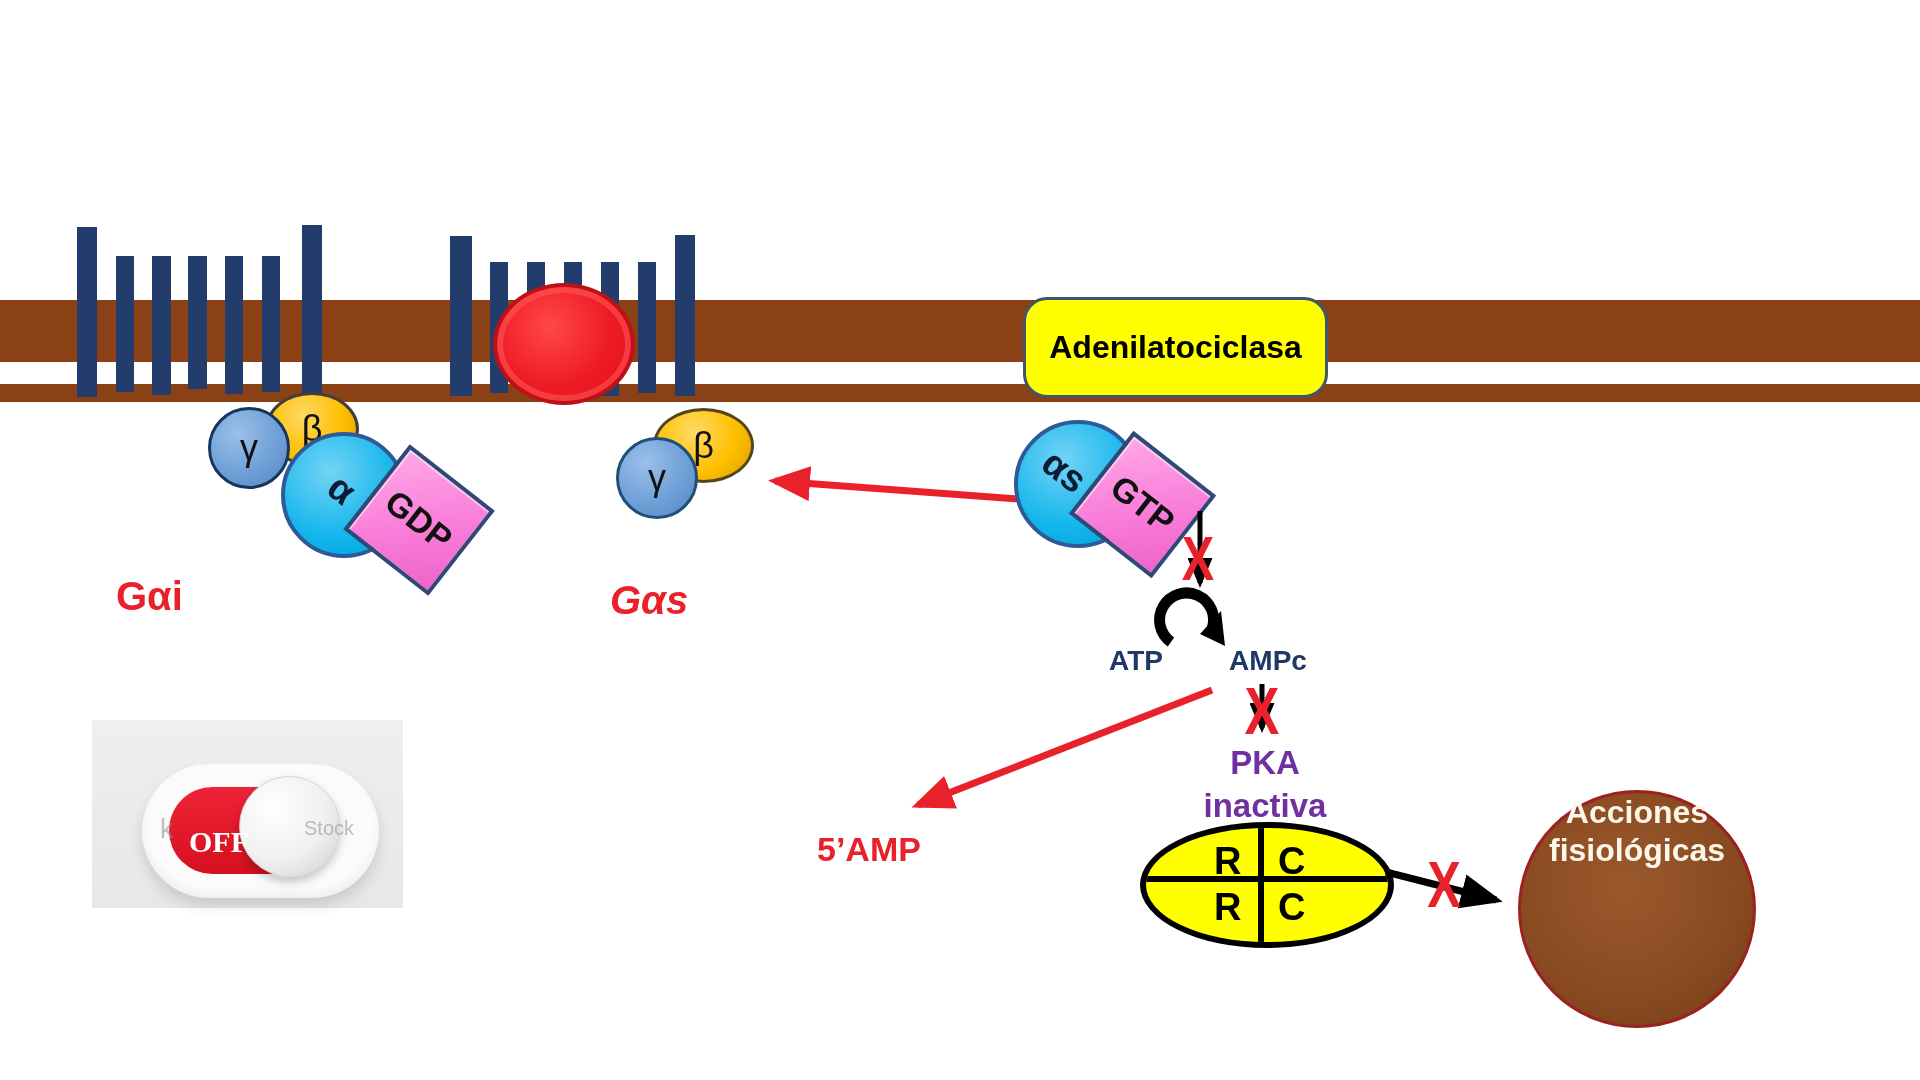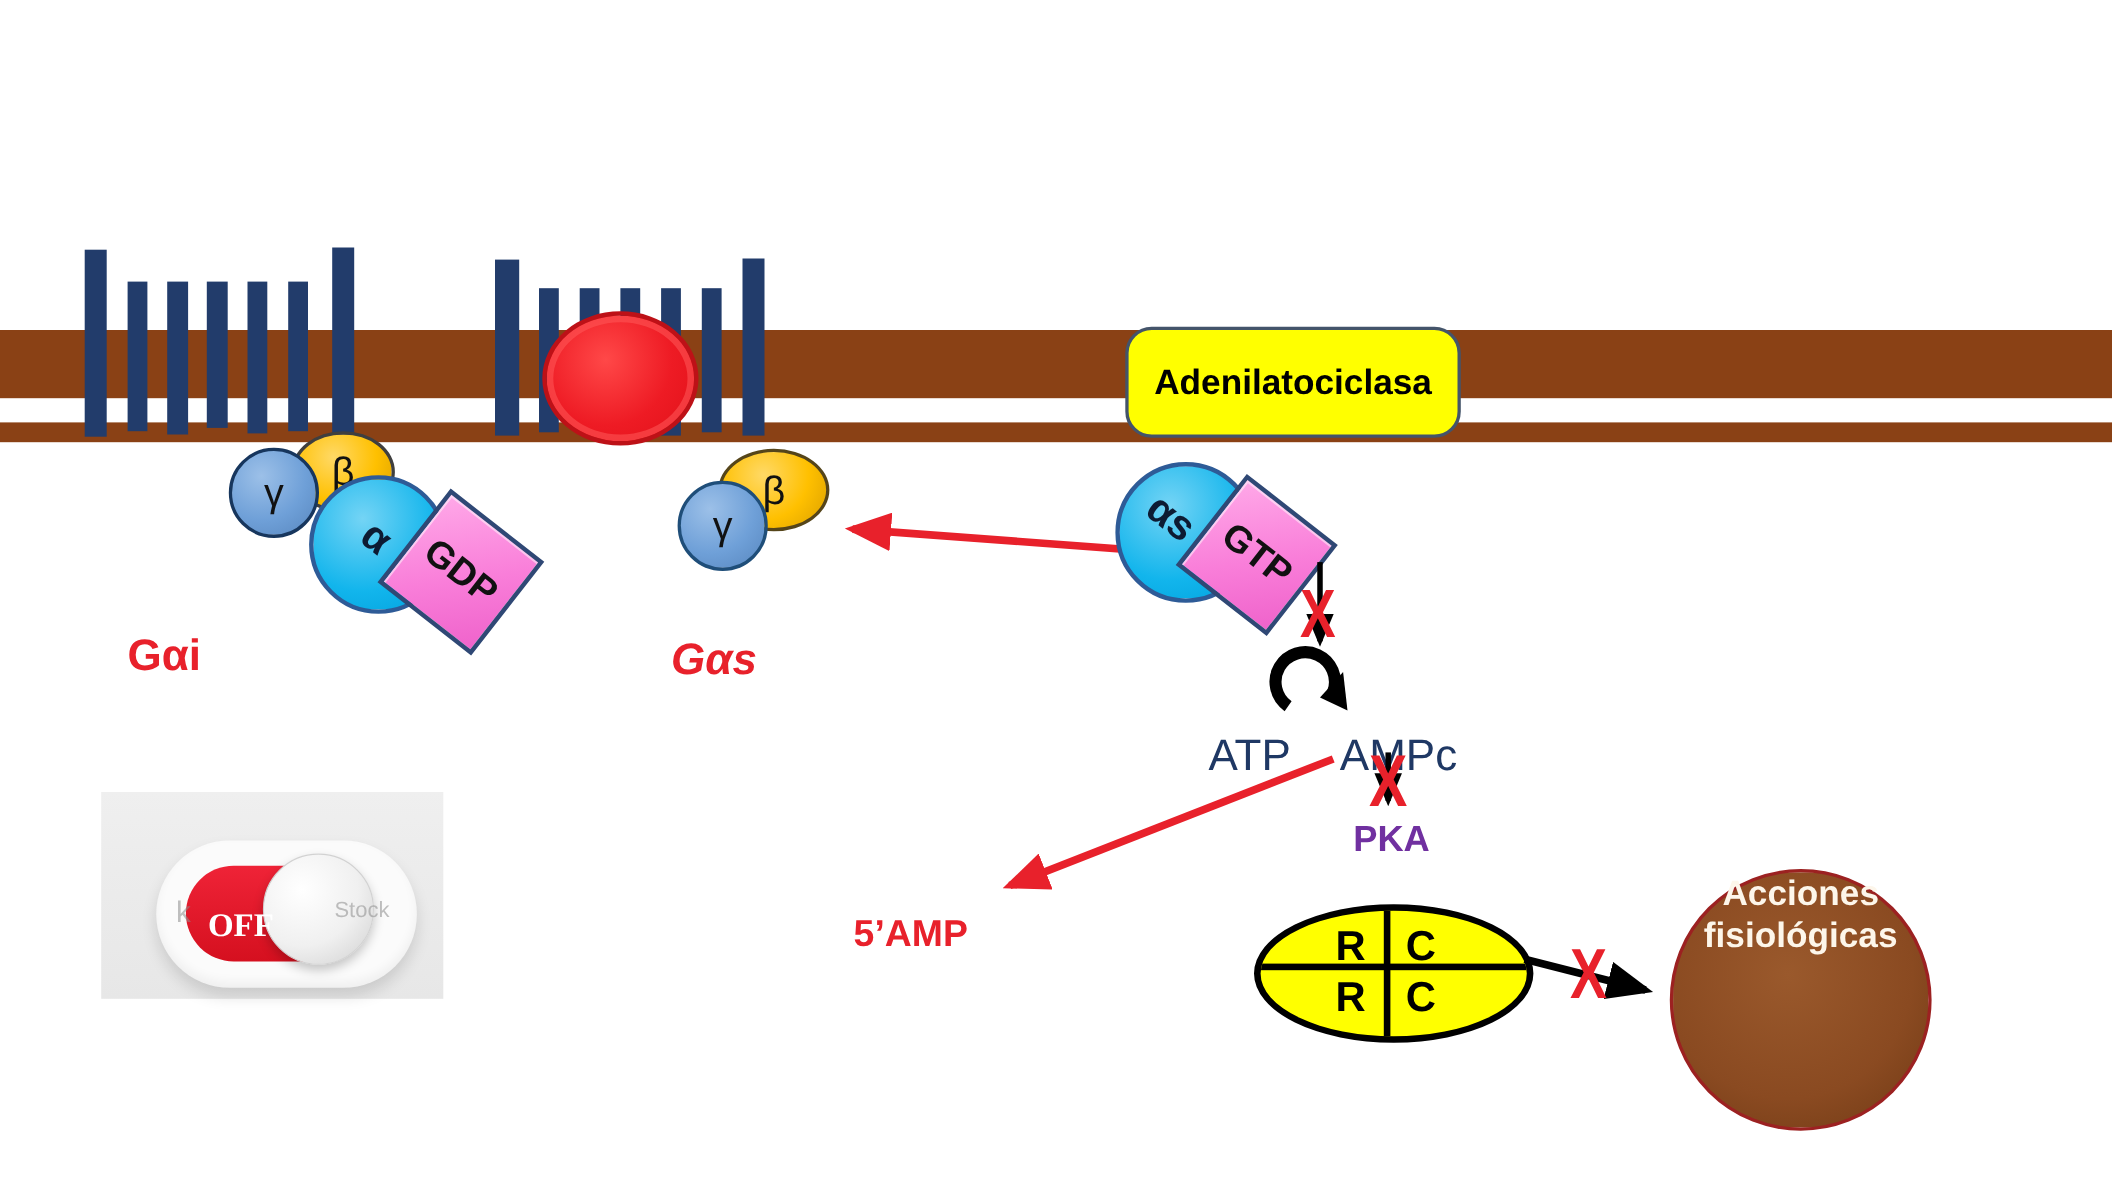--- a/index.html
+++ b/index.html
@@ -33,21 +33,21 @@
   .alpha{border-radius:50%;border:4px solid #2e5b97;
          background:radial-gradient(circle at 38% 30%, #74d4f5 0%, #12b5ec 60%, #00a0dc 100%);z-index:3;}
   .diamond{border:4px solid #2f4875;
            background:linear-gradient(135deg, #ffa8e8 0%, #f97ed9 55%, #ef63cb 100%);
            display:flex;align-items:center;justify-content:center;
            font-size:34px;font-weight:bold;color:#111;z-index:4;
            box-shadow:inset 2px 2px 0 rgba(255,255,255,.5);}
   .greek-rot{font-size:38px;font-weight:bold;color:#0d1b33;z-index:3;}
   .gname{font-size:40px;font-weight:bold;color:#e8212b;}
   
-  .navy{color:#1f3864;font-weight:normal;font-size:40px;text-align:center;margin-top:20px;}
+  .navy{color:#1f3864;font-weight:bold;font-size:28px;text-align:center;}
   .purple{color:#7030a0;font-weight:bold;font-size:33px;text-align:center;}
   .redlbl{color:#e8212b;font-weight:bold;font-size:34px;text-align:center;}
   .xmark{color:#e8212b;font-weight:bold;font-size:54px;line-height:1;z-index:7;
          transform:translate(-50%,-50%) scale(.9,1.15);font-family:"Liberation Sans",sans-serif;}
   
   .pka-ellipse{left:1140px;top:822px;width:242px;height:114px;background:#ffff00;
                border:6px solid #000;border-radius:50%;overflow:hidden;z-index:4;}
   .pka-vline{position:absolute;left:112px;top:0;width:6px;height:100%;background:#000;}
   .pka-hline{position:absolute;left:0;top:48px;width:100%;height:6px;background:#000;}
   .pka-letter{position:absolute;font-size:38px;font-weight:bold;color:#000;line-height:1;}
@@ -157,22 +157,23 @@
     <line x1="1262" y1="684" x2="1262" y2="728" stroke="#000" stroke-width="5" marker-end="url(#ar-blk)"></line>
     <line x1="1386" y1="872" x2="1496" y2="900" stroke="#000" stroke-width="7" marker-end="url(#ar-blk)"></line>
   </svg>
 
   <div class="abs xmark" style="left:1198px;top:558px;">X</div>
   <div class="abs xmark" style="left:1262px;top:711px;font-size:58px;">X</div>
   <div class="abs xmark" style="left:1444px;top:885px;font-size:56px;">X</div>
 
   <div class="abs navy" style="left:1086px;top:645px;width:100px;">ATP</div>
   <div class="abs navy" style="left:1218px;top:645px;width:100px;">AMPc</div>
-  <div class="abs redlbl" style="left:776px;top:830px;width:100px;">5’AMP</div>
+  <div class="abs redlbl" style="left:817px;top:830px;width:100px;">5’AMP</div>
   <div class="abs purple" style="left:1215px;top:744px;width:100px;">PKA</div>
+  <div class="abs purple" style="left:1150px;top:787px;width:230px;">inactiva</div>
 
   <div class="abs pka-ellipse">
     <div class="pka-vline"></div>
     <div class="pka-hline"></div>
     <span class="pka-letter" style="left:68px;top:14px;">R</span>
     <span class="pka-letter" style="left:132px;top:14px;">C</span>
     <span class="pka-letter" style="left:68px;top:60px;">R</span>
     <span class="pka-letter" style="left:132px;top:60px;">C</span>
   </div>
 

